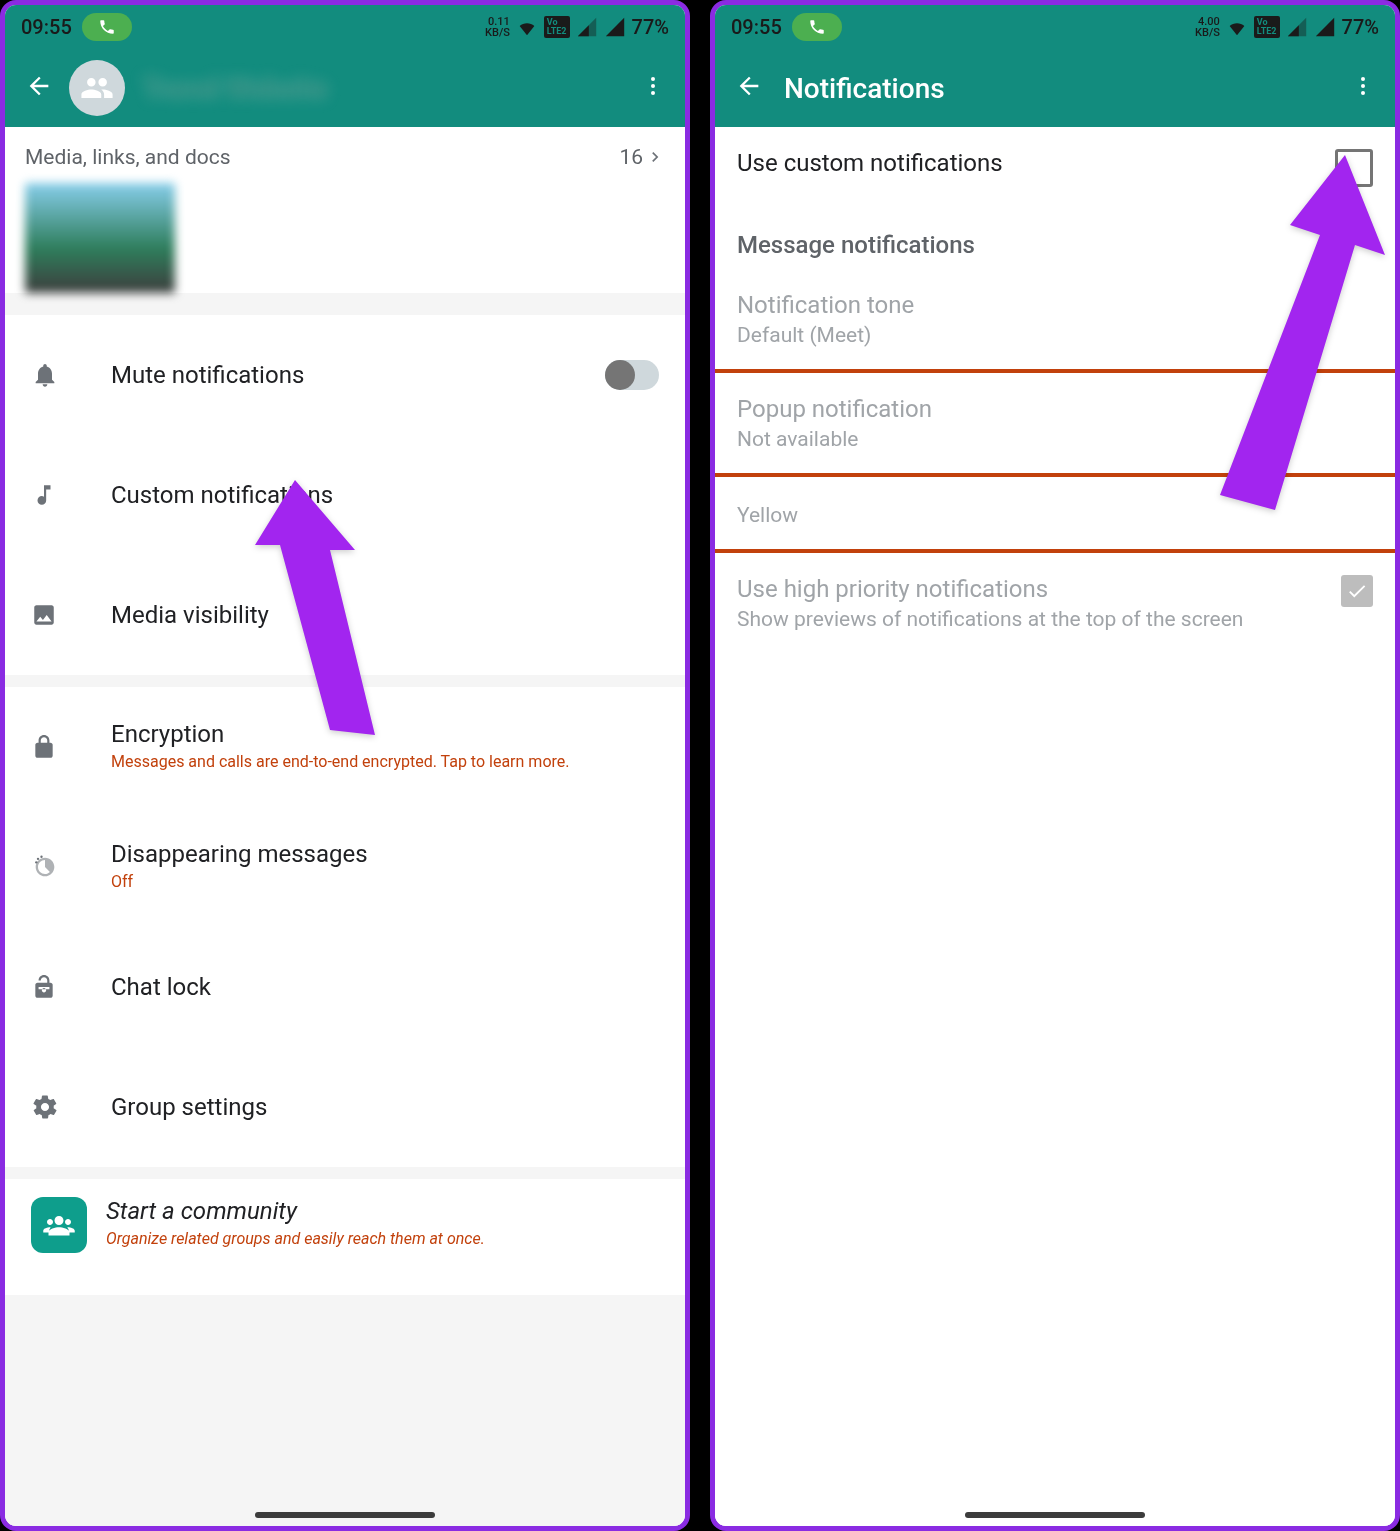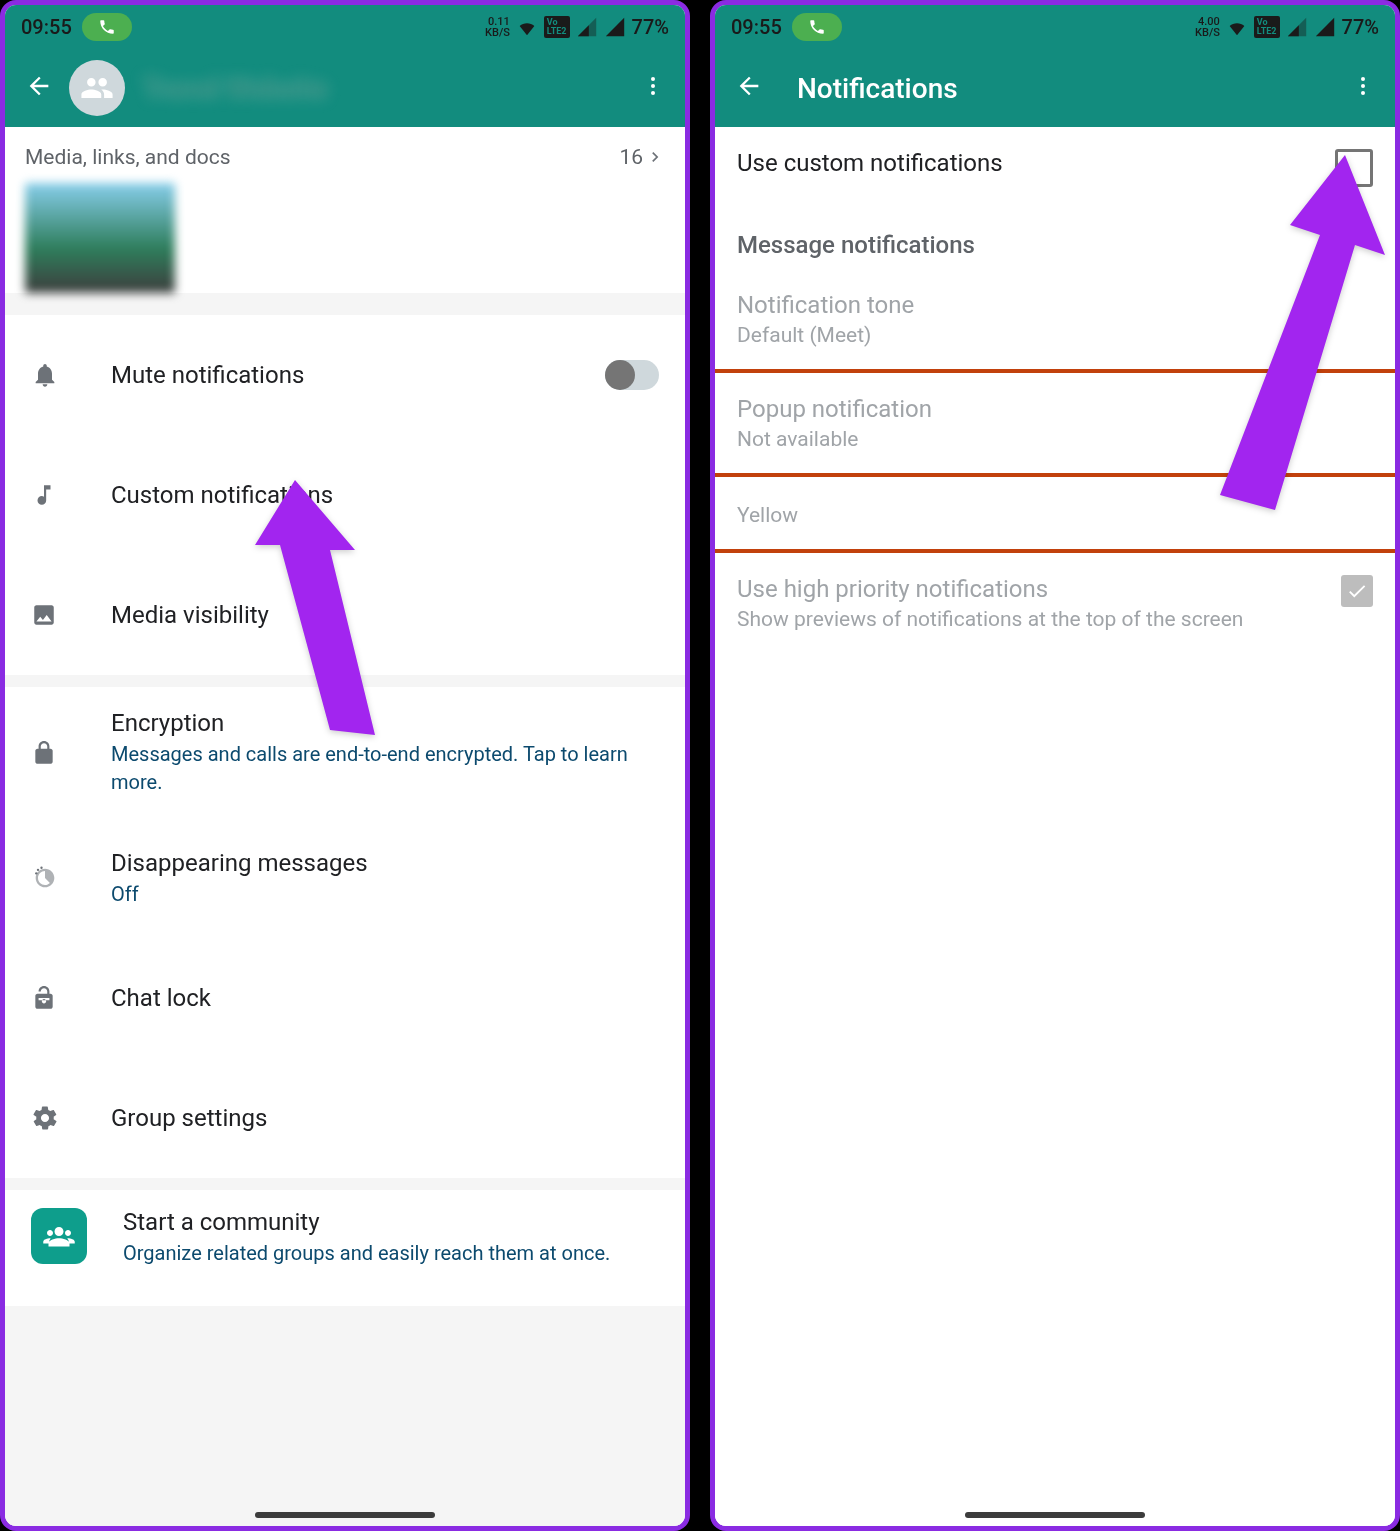--- a/index.html
+++ b/index.html
@@ -104,21 +104,21 @@
 .list-row {
   display: flex;
   align-items: center;
   padding: 22px 26px;
   min-height: 76px;
 }
 .list-row .icon { width: 40px; display:flex; align-items:center; }
 .list-row .icon svg { fill: #6d7278; }
 .list-row .text { margin-left: 40px; flex:1; }
 .list-row .label { font-size: 24px; color: #202124; }
-.list-row .sub { font-size: 20px; color: #0c4a6e; margin-top: 3px; line-height: 1.4; }
+.list-row .sub { font-size: 16px; color: #c2410c; margin-top: 3px; line-height: 1.4; }
 .list-row .trail { }
 .toggle {
   width: 54px; height: 30px;
   background: #cfd8dc;
   border-radius: 15px;
   position: relative;
 }
 .toggle .knob {
   width: 30px; height: 30px;
   background: #757575;
@@ -328,21 +328,21 @@
       </div>
     </div>
 
     <div class="card">
       <div class="list-row" style="align-items:flex-start; padding-top:18px;">
         <span class="community-icon">
           <svg width="36" height="36" viewBox="0 0 24 24">
               <path d="M12 12c1.7 0 3-1.3 3-3s-1.3-3-3-3-3 1.3-3 3 1.3 3 3 3zm-6 0c1.1 0 2-.9 2-2s-.9-2-2-2-2 .9-2 2 .9 2 2 2zm12 0c1.1 0 2-.9 2-2s-.9-2-2-2-2 .9-2 2 .9 2 2 2zM6 13.5c-1.6 0-4.5.8-4.5 2.3V17h4v-1.2c0-.8.4-1.5 1-2.1-.2 0-.3-.2-.5-.2zm12 0c-.2 0-.3 0-.5.1.6.6 1 1.3 1 2.1V17h4v-1.2c0-1.5-2.9-2.3-4.5-2.3zm-6 0c-2.3 0-7 1.2-7 3.5V19h14v-2c0-2.3-4.7-3.5-7-3.5z"></path>
             </svg>
         </span>
-        <span class="text" style="margin-left:36px;">
+        <span class="text" style="margin-left:19px;font-style:italic;">
           <div class="label">Start a community</div>
           <div class="sub">Organize related groups and easily reach them at once.</div>
         </span>
       </div>
     </div>
   </div>
 
   <div class="arrow-annotation" style="left: 230px; top: 475px;">
     <svg width="170" height="260" viewBox="0 0 170 260">
         <path fill="#a225ef" d="M60 0 L120 70 L95 70 L140 255 L95 250 L45 65 L20 65 Z"></path>
@@ -379,21 +379,21 @@
       <span>77%</span>
     </span>
   </div>
 
   <div class="toolbar">
     <span class="back">
       <svg width="28" height="28" viewBox="0 0 24 24" fill="#fff">
           <path d="M20 11H7.8l5.6-5.6L12 4l-8 8 8 8 1.4-1.4L7.8 13H20v-2z"></path>
         </svg>
     </span>
-    <span class="title" style="margin-left:26px;text-align:right;">Notifications</span>
+    <span class="title" style="margin-left:13px;text-align:right;">Notifications</span>
     <span class="spacer"></span>
     <span class="menu">
       <svg width="24" height="24" viewBox="0 0 24 24" fill="#fff">
           <circle cx="12" cy="5" r="2"></circle>
           <circle cx="12" cy="12" r="2"></circle>
           <circle cx="12" cy="19" r="2"></circle>
         </svg>
     </span>
   </div>
 

